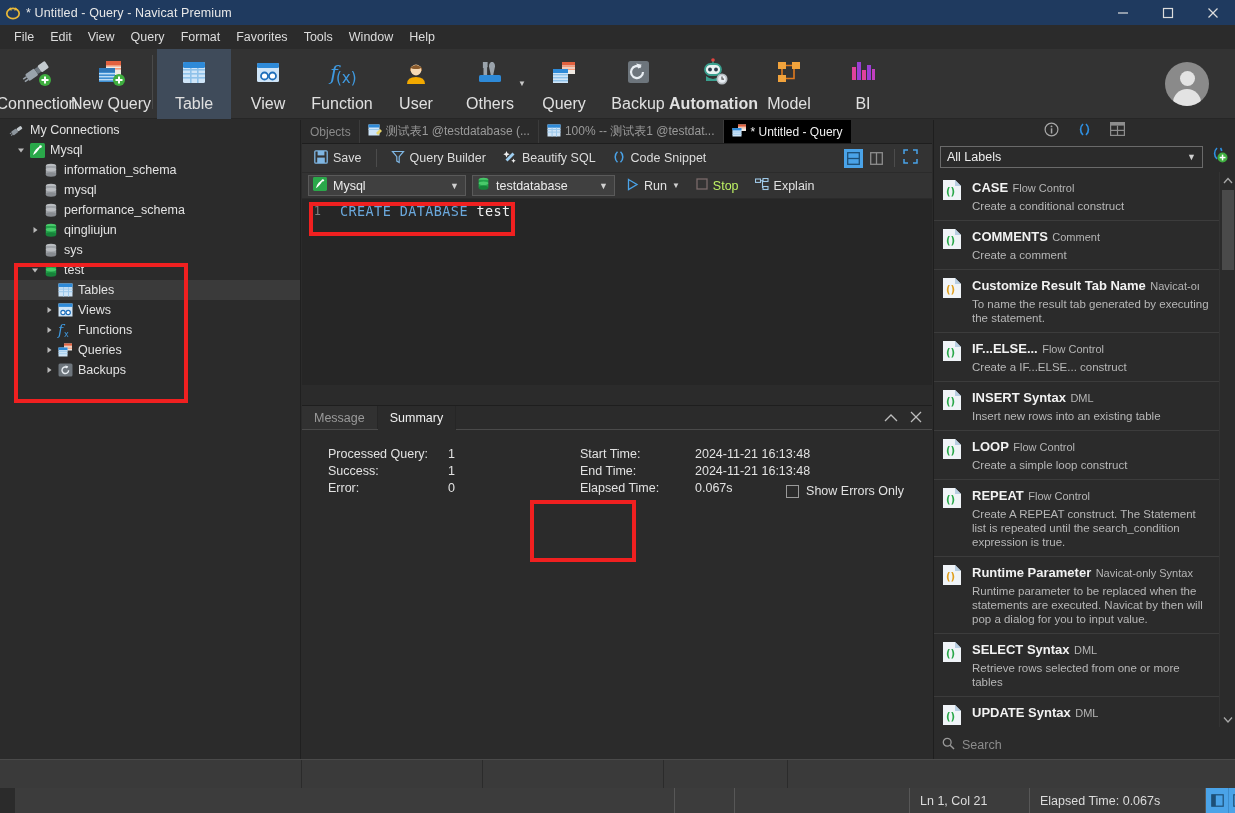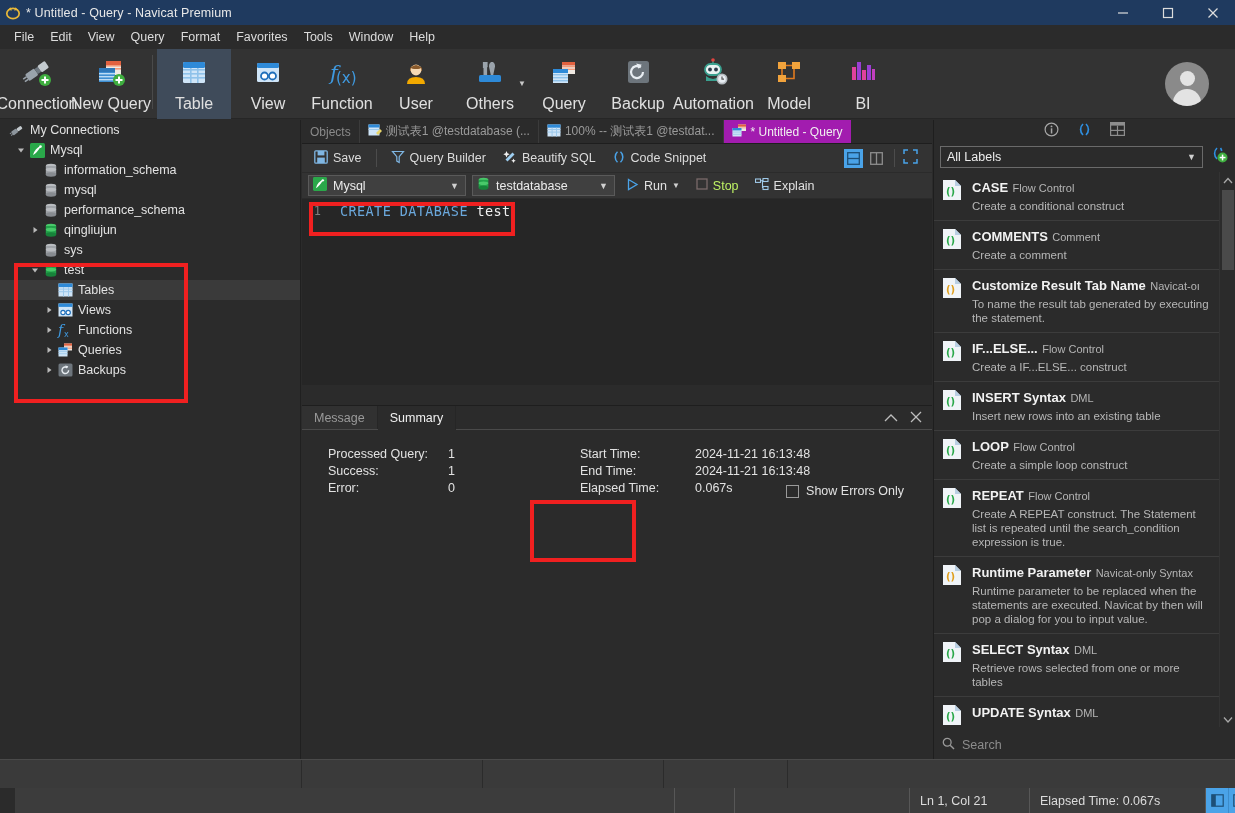--- a/index.html
+++ b/index.html
@@ -43,21 +43,21 @@
   #toolbar {
     position: absolute; top: 49px; left: 0; width: 1235px; height: 70px;
     background: #333333; display: flex; align-items: flex-start;
     border-bottom: 1px solid #262626;
   }
   .tb-item {
     width: 74px; height: 70px; display: flex; flex-direction: column;
     align-items: center; justify-content: flex-start; padding-top: 6px;
     position: relative;
   }
-  .tb-item.wide { width: 77px; }
+  .tb-item.wide { width: 77px; font-weight: bold; }
   .tb-item.active { background: #3f4b5a; }
   .tb-label { color: #e0e0e0; font-size: 16px; margin-top: 4px; white-space: nowrap; }
   .tb-icon { height: 36px; display: flex; align-items: center; justify-content: center; }
   .tb-sep { width: 1px; height: 54px; background: #4a4a4a; margin: 6px 4px 0 4px; }
   .tb-caret { position: absolute; right: 1px; top: 30px; color: #c8c8c8; font-size: 8px; }
   #avatar {
     position: absolute; right: 26px; top: 13px; width: 44px; height: 44px;
     border-radius: 50%; background: #8a8a8a; overflow: hidden;
     display: flex; align-items: flex-end; justify-content: center;
   }
@@ -84,21 +84,21 @@
 
   #tabstrip {
     height: 24px; background: #2b2b2b; display: flex; align-items: stretch;
     border-bottom: 1px solid #1e1e1e;
   }
   .ttab {
     display: flex; align-items: center; gap: 4px; padding: 0 8px;
     font-size: 12px; color: #9a9a9a; border-right: 1px solid #3b3b3b;
     white-space: nowrap; max-width: 185px; overflow: hidden;
   }
-  .ttab.active { color: #f0f0f0; background: #a21caf; border-right: none; }
+  .ttab.active { color: #f0f0f0; background: #000000; border-right: none; }
   .ttab:first-child { color: #8a8a8a; }
 
   #editor-toolbar {
     height: 29px; background: #333333; display: flex; align-items: center;
     padding: 0 6px; gap: 4px; border-bottom: 1px solid #2b2b2b; text-align: right;
   }
   .etb {
     display: flex; align-items: center; gap: 5px; padding: 3px 6px;
     color: #dcdcdc; font-size: 12.5px; white-space: nowrap; border-radius: 2px;
   }

